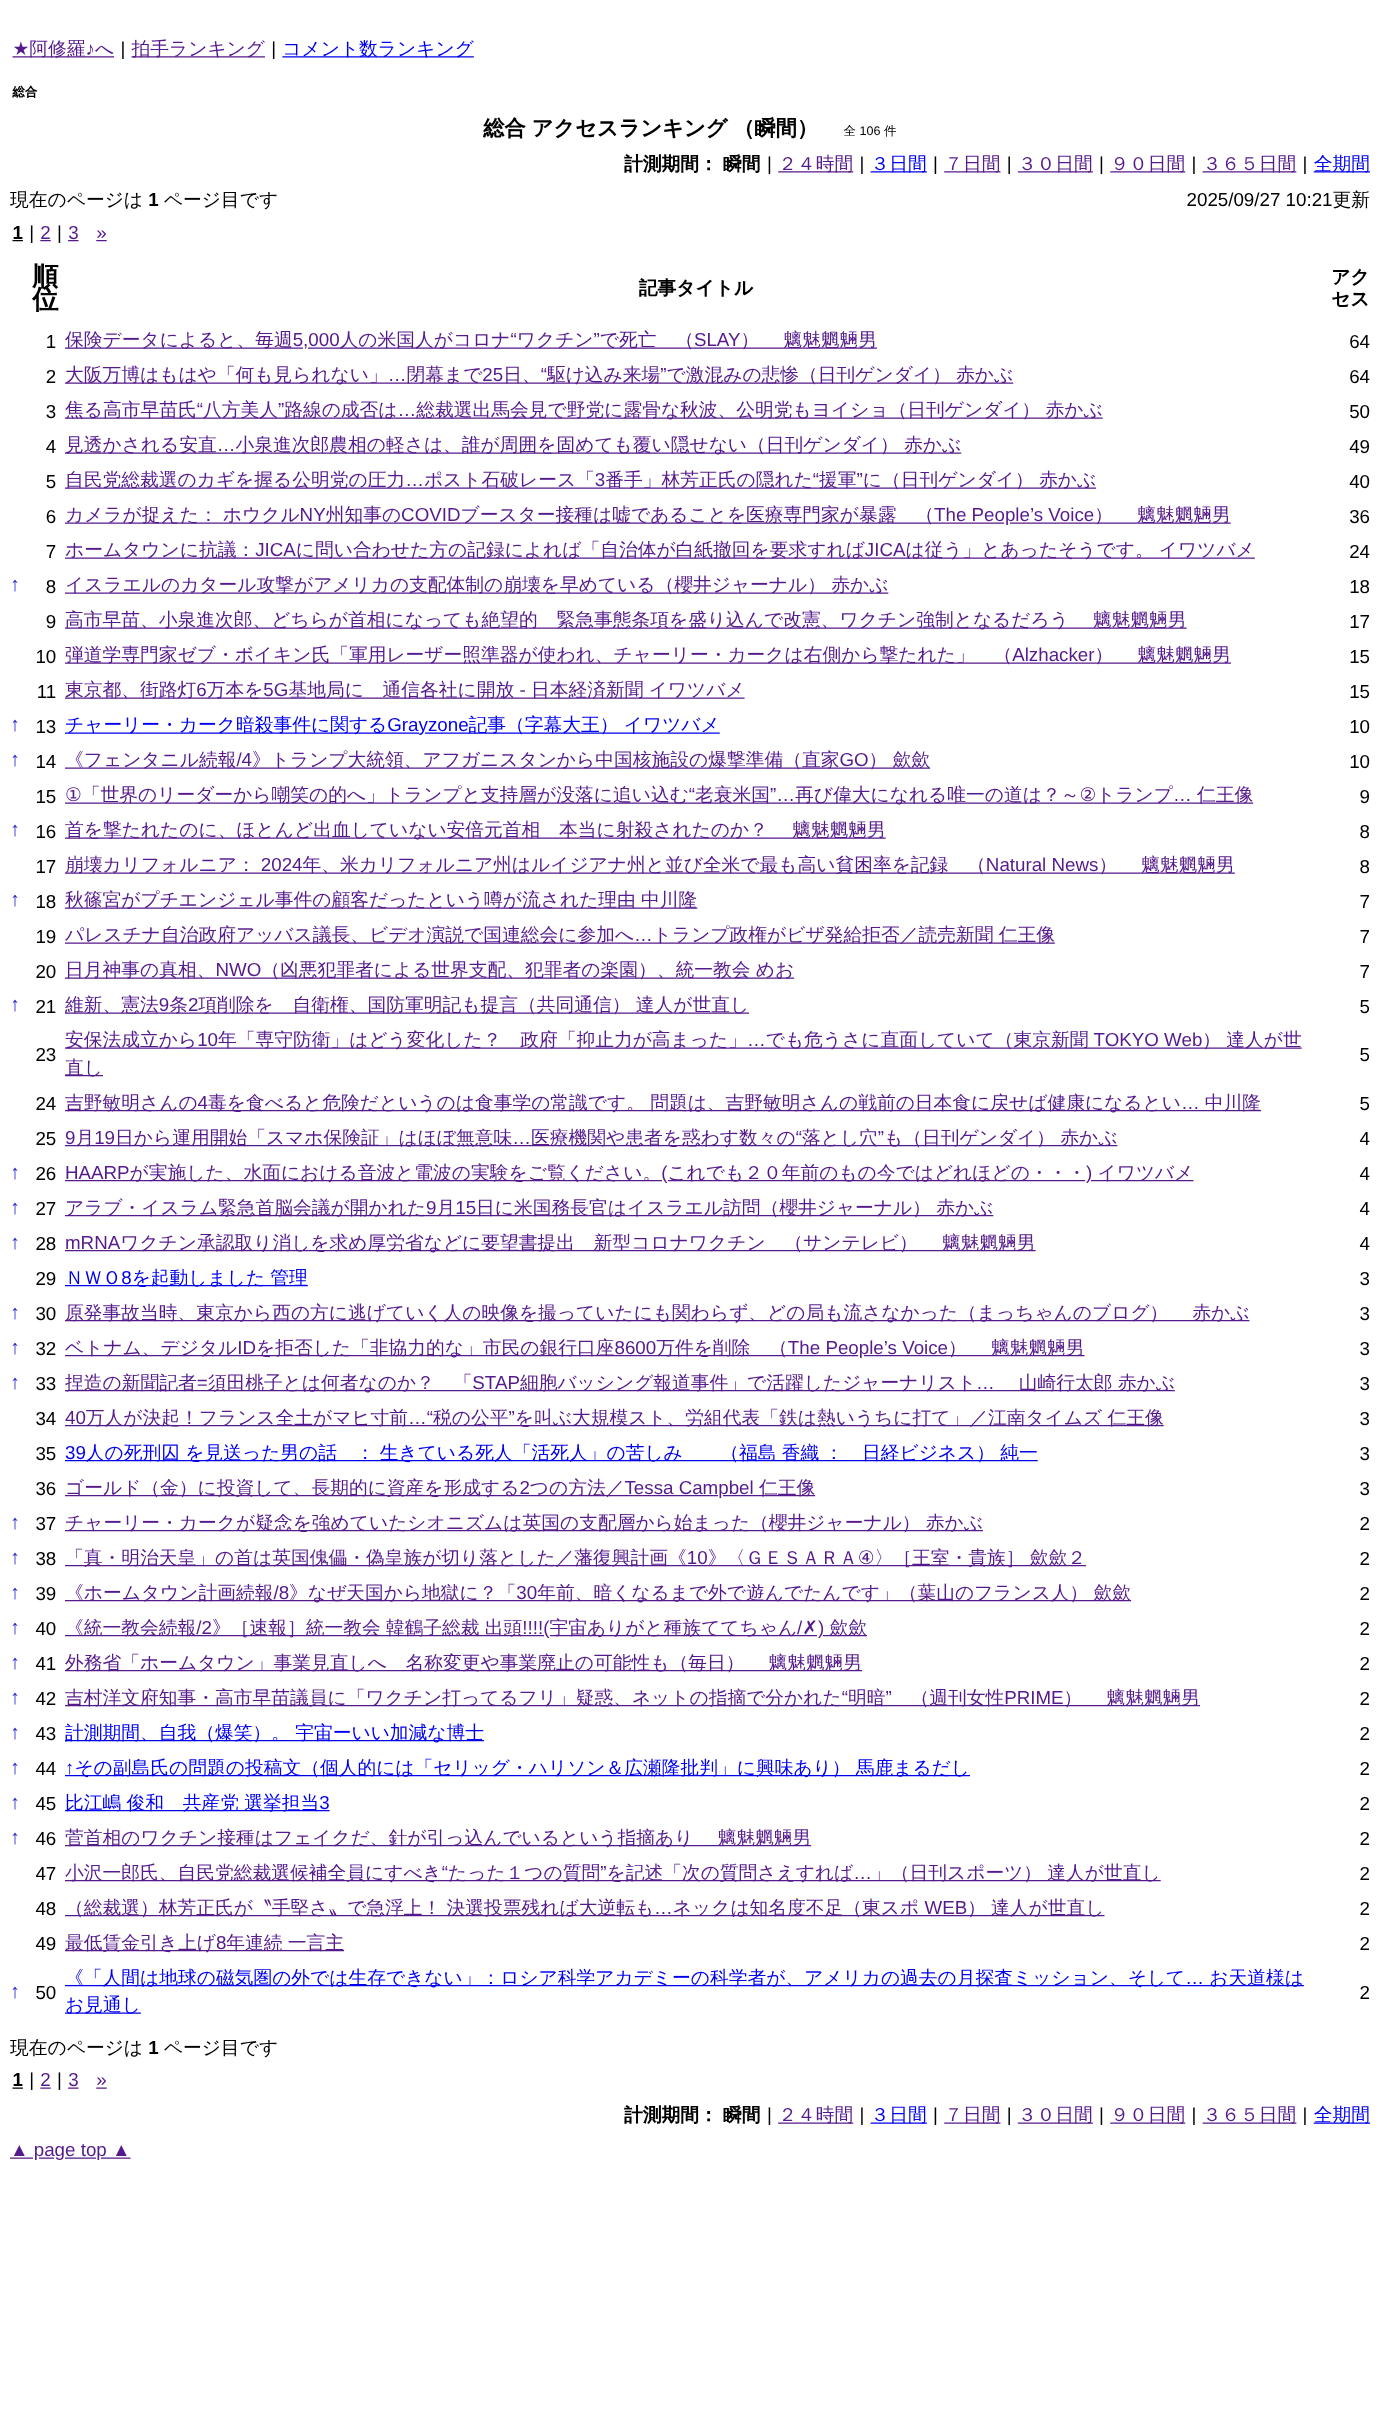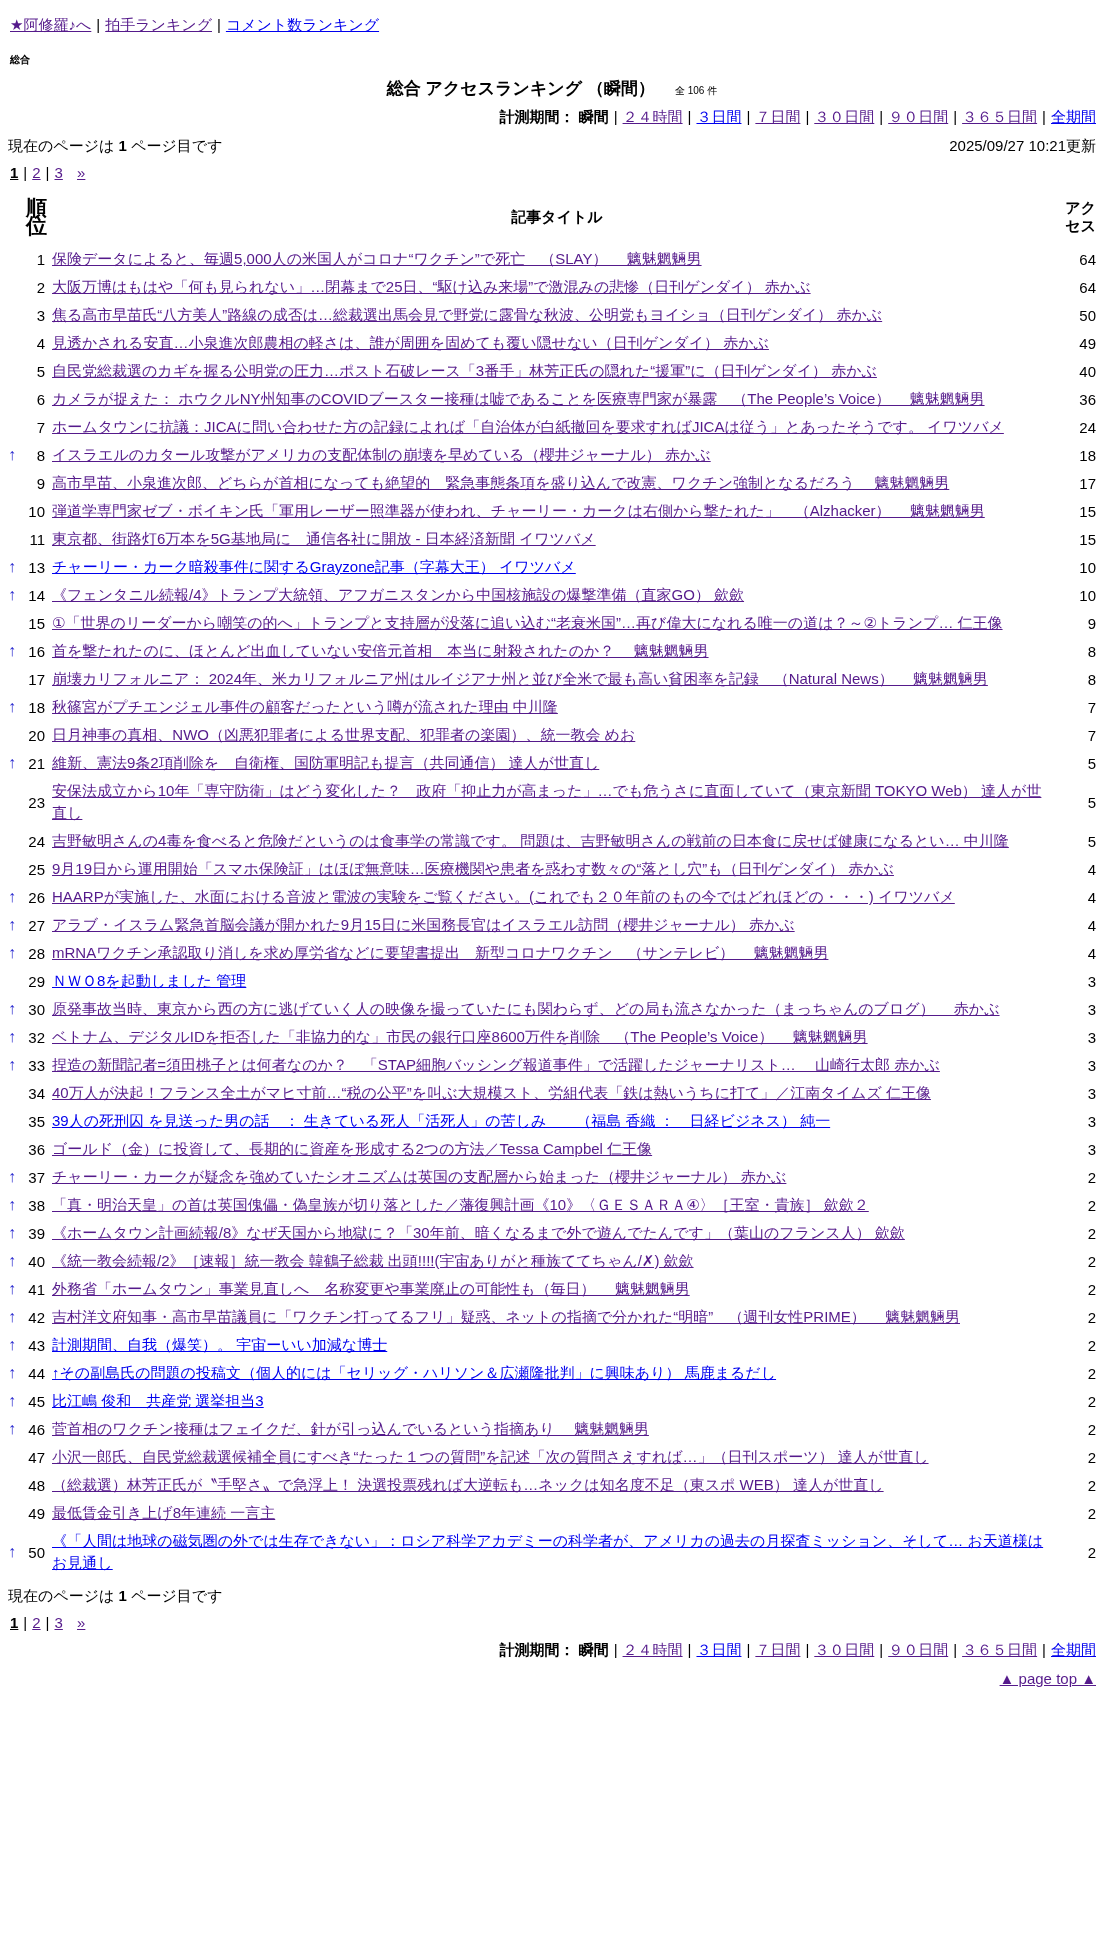--- a/index.html
+++ b/index.html
@@ -1,17 +1,17 @@
 <!DOCTYPE html>
 <html lang="ja"><head>
 <meta charset="utf-8">
 <style>
   html,body{margin:0;padding:0;background:#fff;color:#000;}
   body{font-family:"Liberation Sans","DejaVu Sans",sans-serif;font-size:15px;}
-  .page{width:1112px;min-height:1936px;box-sizing:border-box;padding:10px 16px 20px 8px;}
+  .page{width:1112px;min-height:1936px;box-sizing:border-box;padding:24px 16px 20px 8px;}
   a{text-decoration:underline;cursor:pointer;}
   a.v{color:#551a8b;}
   a.u{color:#0000ee;}
   .sep{color:#000;margin:0 5px;text-decoration:none;}
   .top-nav{margin:6px 0 18px 2px;}
   .category{font-size:10px;font-weight:bold;margin:4px 0 10px 2px;}
   .heading{text-align:center;margin:4px 0 8px;}
   .heading-title{font-weight:bold;font-size:17px;}
   .heading-total{font-size:10px;margin-left:20px;}
   .period-bar{text-align:right;margin:4px 0 10px;}
@@ -25,21 +25,21 @@
   th.arrow-col{width:18px;}
   th.rank-col{width:26px;text-align:left;word-break:break-all;font-size:21px;margin-top:14px;}
   th.title-col{text-align:center;}
   th.access-col{width:34px;word-break:break-all;text-align:right;}
   tbody td{padding:3px 0;vertical-align:middle;}
   td.arrow-cell{text-align:left;font-weight:bold;font-size:16px;}
   td.rank-cell{text-align:right;padding-right:7px;}
   td.title-cell{line-height:22px;padding-right:12px;}
   td.access-cell{text-align:right;}
   .footer-status{margin-top:10px;}
-  .page-top{text-align:right;}
+  .page-top{}
 </style>
 </head>
 <body>
 
 <div class="page">
 
   <div class="top-nav"><a class="v">★阿修羅♪へ</a><span class="sep">|</span><a class="v">拍手ランキング</a><span class="sep">|</span><a class="u">コメント数ランキング</a></div>
 
   <div class="category">総合</div>
 
@@ -163,20 +163,26 @@
           <td class="access-cell">8</td>
         </tr>
         <tr>
           <td class="arrow-cell"><span style="color: rgb(43, 43, 208);">↑</span></td>
           <td class="rank-cell">18</td>
           <td class="title-cell"><a class="v">秋篠宮がプチエンジェル事件の顧客だったという噂が流された理由 中川隆</a></td>
           <td class="access-cell">7</td>
         </tr>
         <tr>
           <td class="arrow-cell"></td>
+          <td class="rank-cell">19</td>
+          <td class="title-cell"><a class="v">パレスチナ自治政府アッバス議長、ビデオ演説で国連総会に参加へ…トランプ政権がビザ発給拒否／読売新聞 仁王像</a></td>
+          <td class="access-cell">7</td>
+        </tr>
+        <tr>
+          <td class="arrow-cell"></td>
           <td class="rank-cell">20</td>
           <td class="title-cell"><a class="v">日月神事の真相、NWO（凶悪犯罪者による世界支配、犯罪者の楽園）、統一教会 めお</a></td>
           <td class="access-cell">7</td>
         </tr>
         <tr>
           <td class="arrow-cell"><span style="color: rgb(43, 43, 208);">↑</span></td>
           <td class="rank-cell">21</td>
           <td class="title-cell"><a class="v">維新、憲法9条2項削除を　自衛権、国防軍明記も提言（共同通信） 達人が世直し</a></td>
           <td class="access-cell">5</td>
         </tr>

